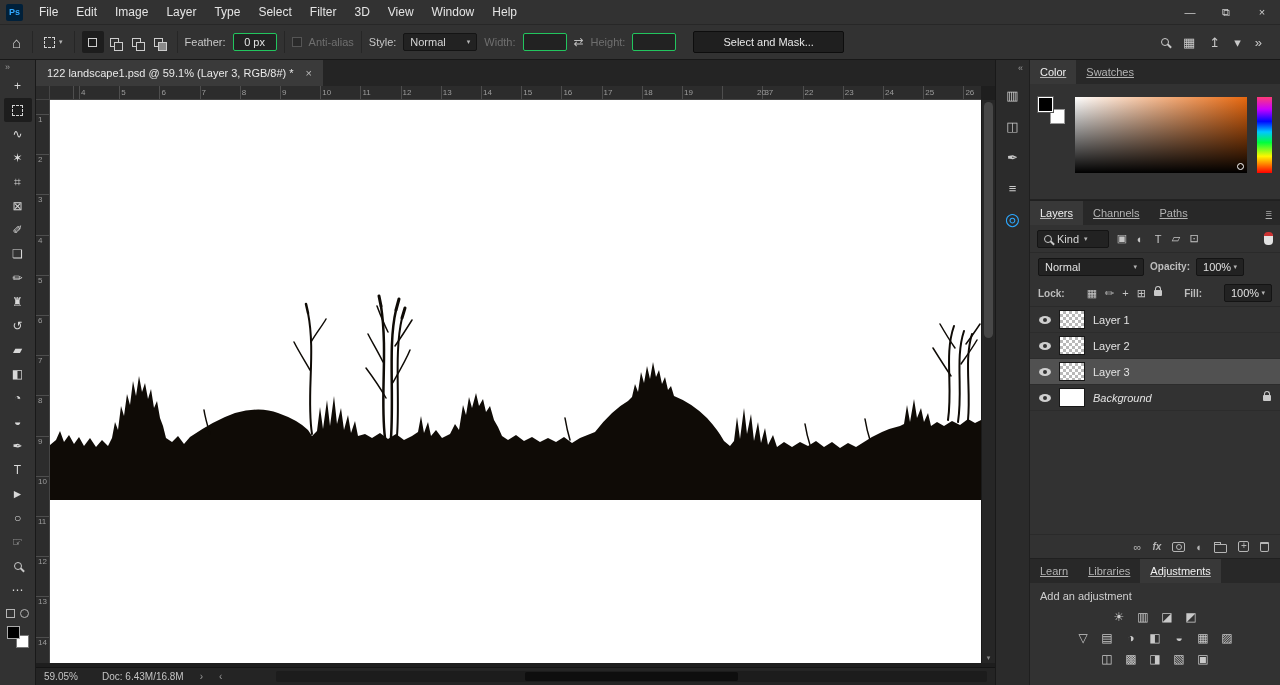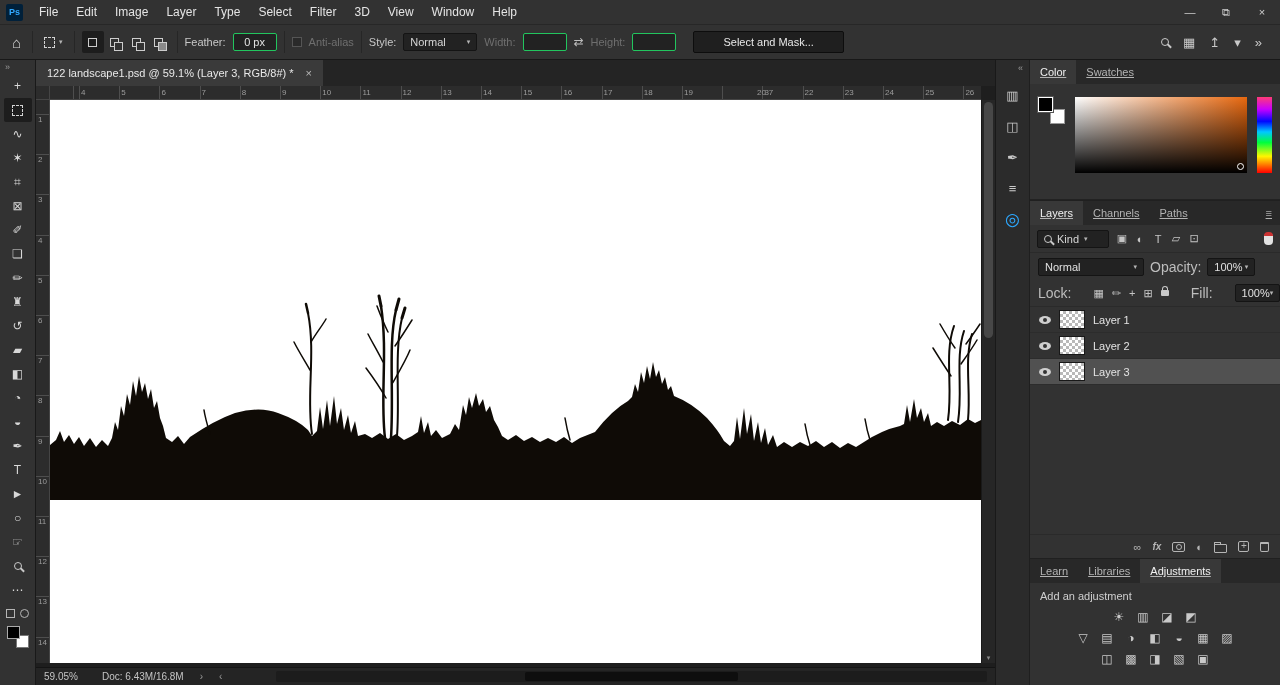--- a/index.html
+++ b/index.html
@@ -134,21 +134,21 @@
     align-items:center; gap:5px; padding:0 6px; width:72px; color:#d5d5d5; }
   .filter-icon { width:18px; height:18px; display:flex; align-items:center; justify-content:center;
     color:#c5c5c5; font-size:11px; }
   .filter-toggle { margin-left:auto; width:9px; height:13px; background:#e3e3e3; border-radius:4px;
     border-top:4px solid #c33; }
   .blend-row { height:27px; display:flex; align-items:center; gap:6px; padding:0 8px; flex:none; }
   .select { height:18px; background:#222; border:1px solid #141414; border-radius:2px; display:flex;
     align-items:center; justify-content:space-between; padding:0 6px; color:#e0e0e0; }
   .select.blend { width:106px; }
   .select.small { width:48px; }
-  .panel-label { color:#bdbdbd; font-size:14px; }
+  .panel-label { color:#bdbdbd; font-size:10px;font-weight:bold; }
   .lock-row { height:27px; display:flex; align-items:center; gap:22px; padding:0 8px;
     border-bottom:1px solid #2a2a2a; flex:none; }
   #lock-icons { display:flex; align-items:center; gap:8px; }
   .lock-icon { color:#c5c5c5; font-size:11px; }
   .lock-row .fill-label { margin-left:auto; }
   .layers-list { flex:1; overflow:hidden; }
   .layer-row { height:26px; display:flex; align-items:center; gap:8px; padding:0 9px;
     border-bottom:1px solid #2c2c2c; }
   .layer-row.selected { background:#515151; }
   .thumb { width:26px; height:19px; border:1px solid #181818; flex:none; display:inline-block; }
@@ -550,20 +550,26 @@
               <div class="layer-row">
                 <span class="ci-eye"></span>
                 <span class="thumb checker"></span>
                 <span class="layer-name">Layer 2</span>
               </div>
               <div class="layer-row selected">
                 <span class="ci-eye"></span>
                 <span class="thumb checker"></span>
                 <span class="layer-name">Layer 3</span>
               </div>
+              <div class="layer-row">
+                <span class="ci-eye"></span>
+                <span class="thumb white"></span>
+                <span class="layer-name italic">Background</span>
+                <span class="ci-lock lock-right"></span>
+              </div>
             </div>
           <div class="layers-footer" id="layers-footer">
               <span class="fglyph">∞</span>
               <span class="fglyph fx">fx</span>
               <span class="ci-mask"></span>
               <span class="fglyph">◐</span>
               <span class="ci-folder"></span>
               <span class="ci-newlayer"></span>
               <span class="ci-trash"></span>
             </div>

